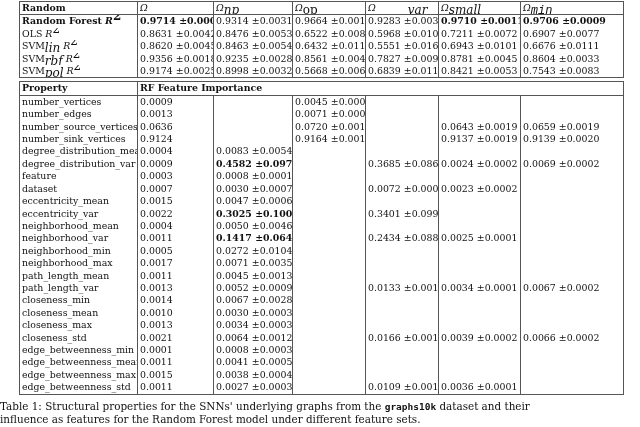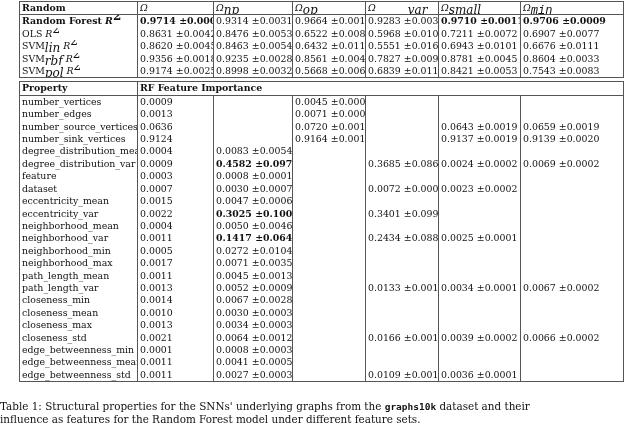--- a/index.html
+++ b/index.html
@@ -33,21 +33,21 @@
         <col style="width:73px">
         <col style="width:73px">
         <col style="width:82px">
         <col style="width:103px">
     </colgroup>
     <tbody id="t1body">
         <tr class="head">
           <td class="b">Random</td>
           <td><i class="om">Ω</i></td>
           <td><i class="om">Ω</i><sub style="font-style: italic;">np</sub></td>
-          <td><i class="om">Ω</i><sub style="font-style: italic; text-align: center;">op</sub></td>
+          <td><i class="om">Ω</i><sub style=" text-align: center;">op</sub></td>
           <td><i class="om">Ω</i><sub style="font-style: italic; padding-left: 32px;">var</sub></td>
           <td><i class="om">Ω</i><sub style="font-style: italic;">small</sub></td>
           <td><i class="om">Ω</i><sub style="font-style: italic; font-family: Liberation Mono, monospace;">min</sub></td>
         </tr>
         <tr class="">
           <td class="b"><span>Random Forest</span> <i>R</i><sup>2</sup></td>
           <td class="b">0.9714 ±0.0009</td>
           <td>0.9314 ±0.0031</td>
           <td>0.9664 ±0.0010</td>
           <td>0.9283 ±0.0032</td>
@@ -298,20 +298,29 @@
         </tr>
         <tr class="">
           <td class="c">edge_betweenness_mean</td>
           <td class="c">0.0011</td>
           <td class="c">0.0041 ±0.0005</td>
           <td class="c"></td>
           <td class="c"></td>
           <td class="c"></td>
           <td class="c"></td>
         </tr>
+        <tr class="">
+          <td class="c">edge_betweenness_max</td>
+          <td class="c">0.0015</td>
+          <td class="c">0.0038 ±0.0004</td>
+          <td class="c"></td>
+          <td class="c"></td>
+          <td class="c"></td>
+          <td class="c"></td>
+        </tr>
         <tr class="last">
           <td class="c">edge_betweenness_std</td>
           <td class="c">0.0011</td>
           <td class="c">0.0027 ±0.0003</td>
           <td class="c"></td>
           <td class="c">0.0109 ±0.0011</td>
           <td class="c">0.0036 ±0.0001</td>
           <td class="c"></td>
         </tr>
       </tbody>

